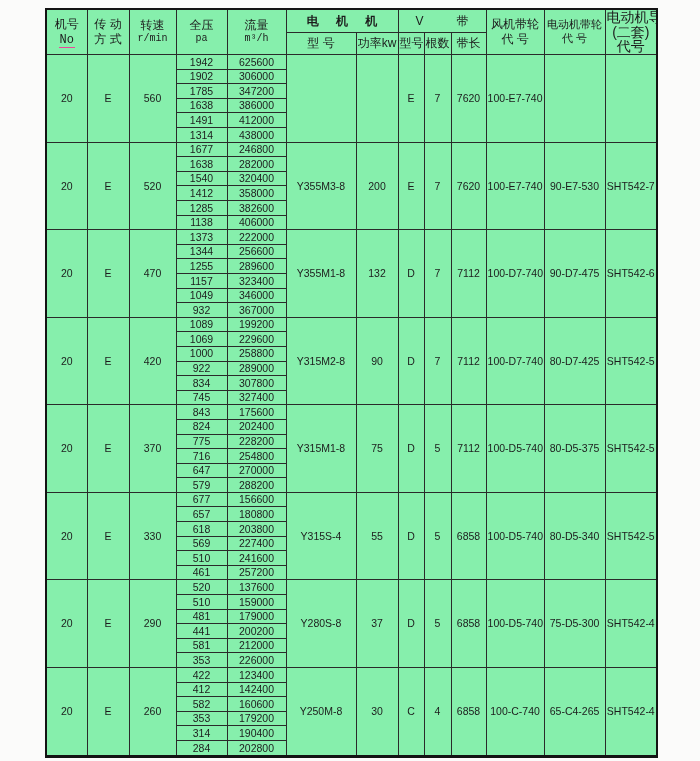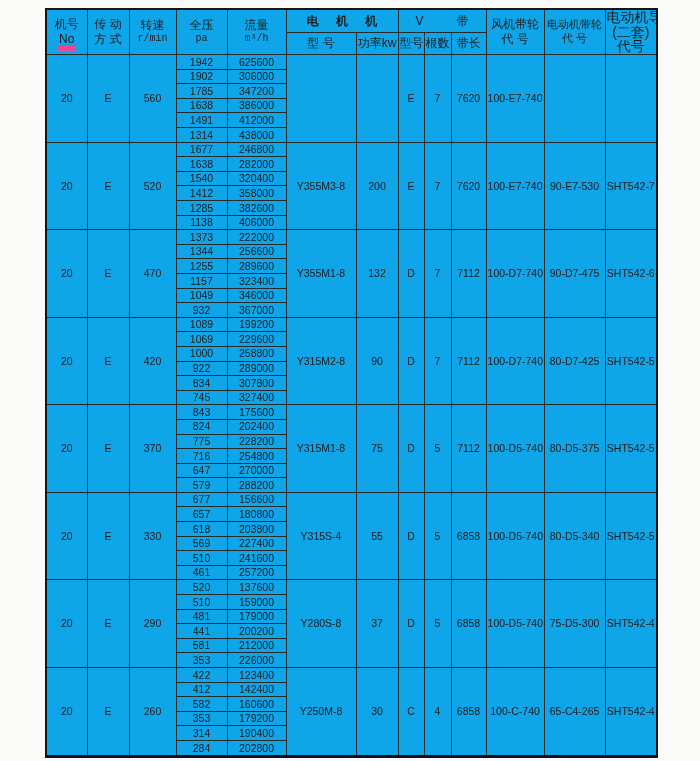--- a/index.html
+++ b/index.html
@@ -9,21 +9,21 @@
     font-family:"Liberation Sans","DejaVu Sans",sans-serif;
     color:#1c1c1c;
   }
   .page{padding:8px 0 0 45px;}
   table{
     border-collapse:collapse;
     table-layout:fixed;
     width:611px;
     border:2px solid #141414;
     border-bottom-width:3px;
-    background:#0ea5e9;
+    background:#86efac;
   }
   th,td{
     border:1px solid #2a2a2a;
     text-align:center;
     vertical-align:middle;
     padding:0 1px;
     overflow:hidden;
     white-space:nowrap;
   }
   thead th{
@@ -33,21 +33,21 @@
     height:21px;
   }
   thead th.cjk-sm{font-size:11px;}
   thead th.rail-head{font-size:14px;line-height:1.05;}
   tbody td{
     font-size:10.5px;
     height:13.6px;
     line-height:1;
   }
   .two-line{line-height:1.25;}
-  .underlined{border-bottom:6px solid #ec4899;padding:0 1px;}
+  .underlined{border-bottom:1px solid #ec4899;padding:0 1px;font-family:Liberation Mono, monospace;}
   .spread{display:flex;justify-content:space-between;padding:0 16px;}
   .motor-spread{letter-spacing:7px;text-indent:7px;font-weight:bold;}
   .sub{font-size:10px;font-family:Liberation Mono, monospace;}
 </style>
 </head>
 <body>
 
 <div class="page">
   <table>
     <colgroup>

